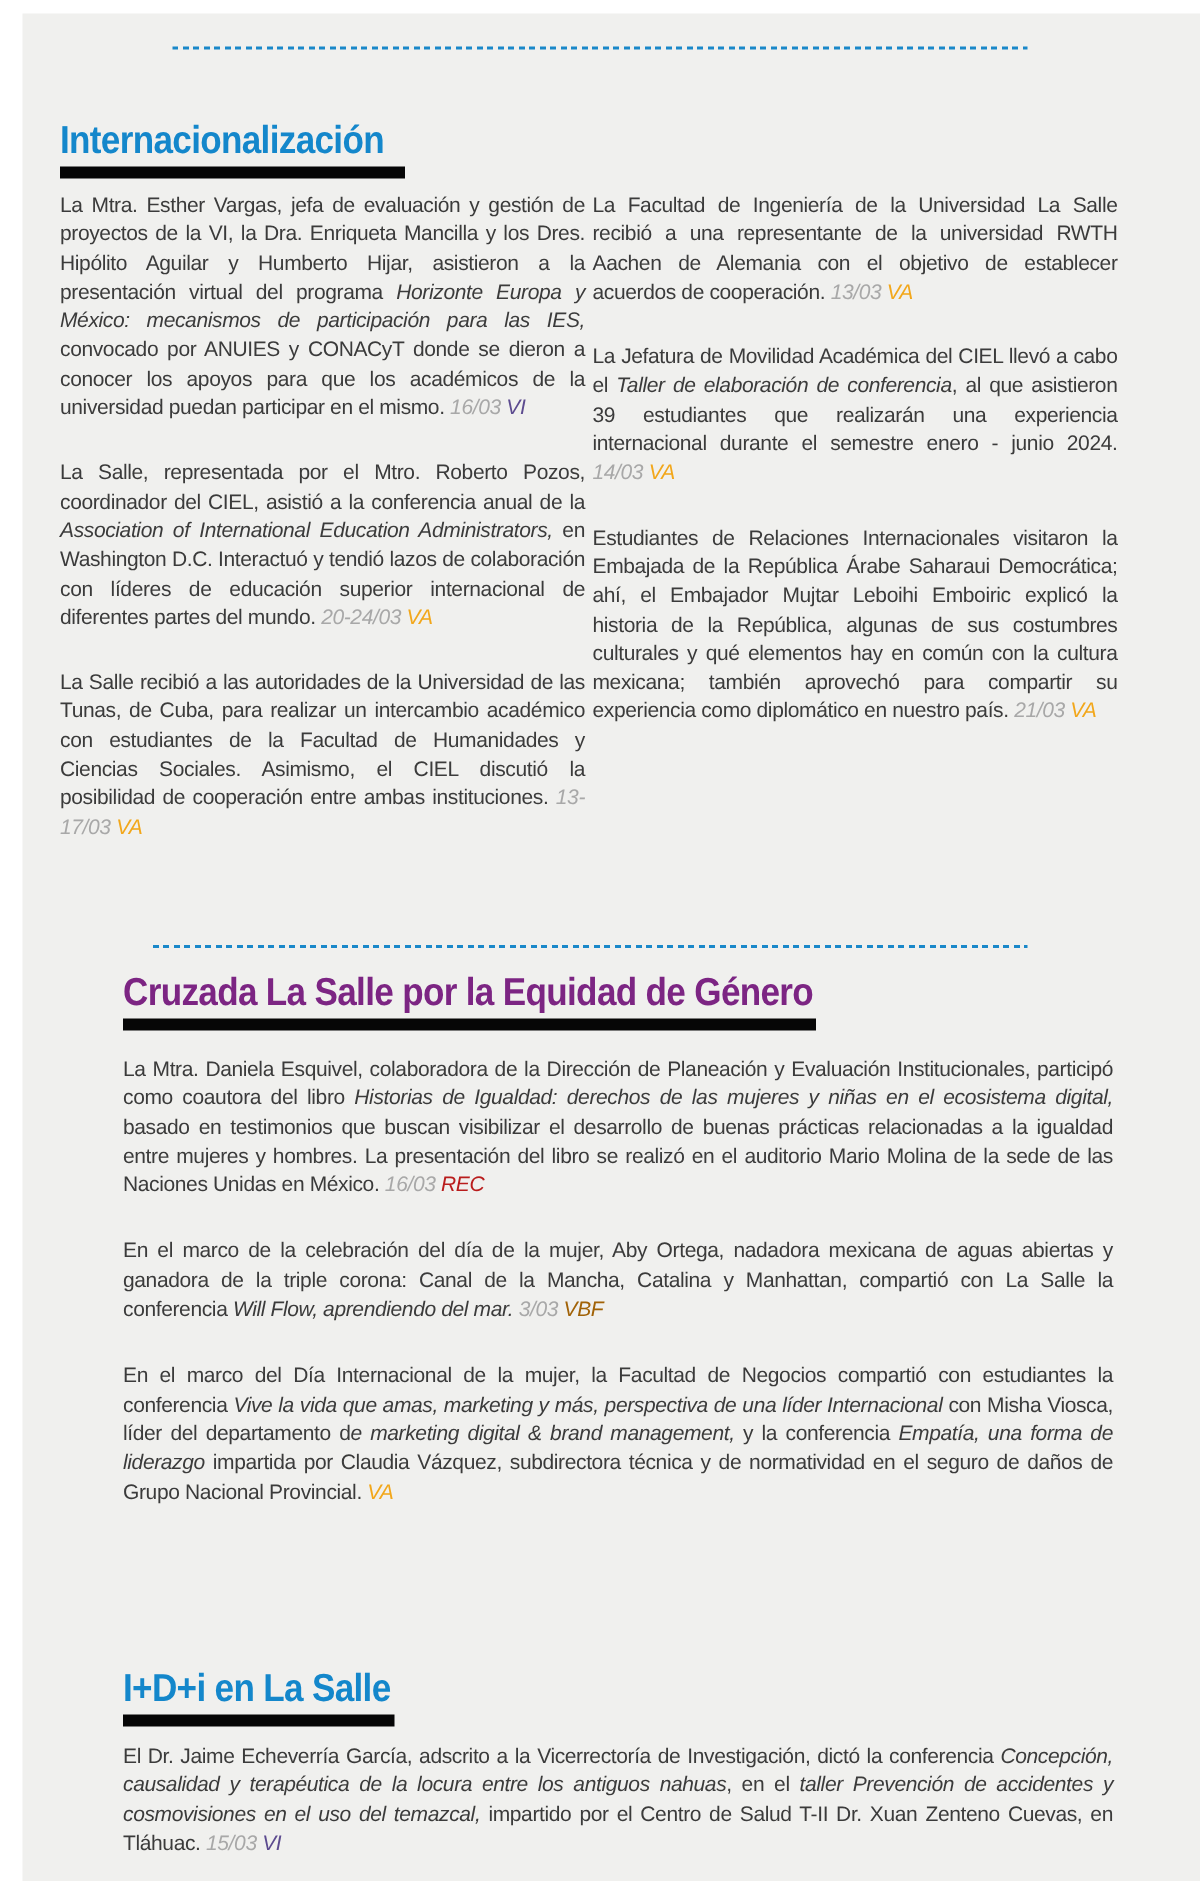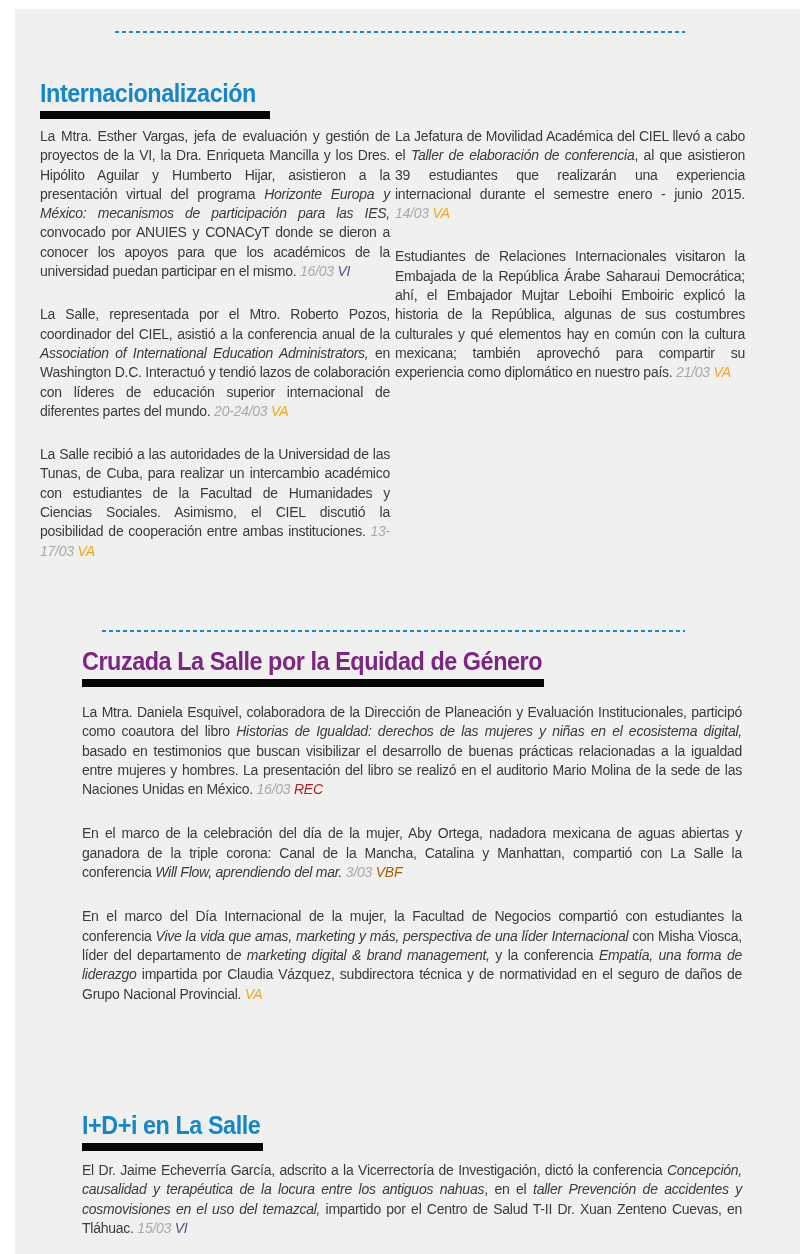--- a/index.html
+++ b/index.html
@@ -71,21 +71,22 @@
 <div class="section" id="section-intl">
   <h2 class="sec-title title-blue">Internacionalización</h2>
   <div class="title-bar" id="bar-intl"></div>
   <div class="cols">
     <div class="col">
       <p class="para"><span class="seg-n">La Mtra. Esther Vargas, jefa de evaluación y gestión de proyectos de la VI, la Dra. Enriqueta Mancilla y los Dres. Hipólito Aguilar y Humberto Hijar, asistieron a la presentación virtual del programa </span><span class="seg-i">Horizonte Europa y México: mecanismos de participación para las IES,</span><span class="seg-n"> convocado por ANUIES y CONACyT donde se dieron a conocer los apoyos para que los académicos de la universidad puedan participar en el mismo. </span><span class="seg-date">16/03 </span><span class="seg-vi">VI</span></p>
       <p class="para"><span class="seg-n">La Salle, representada por el Mtro. Roberto Pozos, coordinador del CIEL, asistió a la conferencia anual de la </span><span class="seg-i">Association of International Education Administrators,</span><span class="seg-n"> en Washington D.C. Interactuó y tendió lazos de colaboración con líderes de educación superior internacional de diferentes partes del mundo. </span><span class="seg-date">20-24/03 </span><span class="seg-va">VA</span></p>
       <p class="para"><span class="seg-n">La Salle recibió a las autoridades de la Universidad de las Tunas, de Cuba, para realizar un intercambio académico con estudiantes de la Facultad de Humanidades y Ciencias Sociales. Asimismo, el CIEL discutió la posibilidad de cooperación entre ambas instituciones. </span><span class="seg-date">13-17/03 </span><span class="seg-va">VA</span></p>
     </div>
     <div class="col">
-      <p class="para"><span class="seg-n">La Jefatura de Movilidad Académica del CIEL llevó a cabo el </span><span class="seg-i">Taller de elaboración de conferencia</span><span class="seg-n">, al que asistieron 39 estudiantes que realizarán una experiencia internacional durante el semestre enero - junio 2015. </span><span class="seg-date">14/03 </span><span class="seg-va">VA</span></p>
+      <p class="para"><span class="seg-n">La Facultad de Ingeniería de la Universidad La Salle recibió a una representante de la universidad RWTH Aachen de Alemania con el objetivo de establecer acuerdos de cooperación. </span><span class="seg-date">13/03 </span><span class="seg-va">VA</span></p>
+      <p class="para"><span class="seg-n">La Jefatura de Movilidad Académica del CIEL llevó a cabo el </span><span class="seg-i">Taller de elaboración de conferencia</span><span class="seg-n">, al que asistieron 39 estudiantes que realizarán una experiencia internacional durante el semestre enero - junio 2024. </span><span class="seg-date">14/03 </span><span class="seg-va">VA</span></p>
       <p class="para"><span class="seg-n">Estudiantes de Relaciones Internacionales visitaron la Embajada de la República Árabe Saharaui Democrática; ahí, el Embajador Mujtar Leboihi Emboiric explicó la historia de la República, algunas de sus costumbres culturales y qué elementos hay en común con la cultura mexicana; también aprovechó para compartir su experiencia como diplomático en nuestro país. </span><span class="seg-date">21/03 </span><span class="seg-va">VA</span></p>
     </div>
   </div>
 </div>
 
 <div class="section" id="section-cruzada">
   <h2 class="sec-title title-purple">Cruzada La Salle por la Equidad de Género</h2>
   <div class="title-bar" id="bar-cruzada"></div>
   <div class="paras">
     <p class="para"><span class="seg-n">La Mtra. Daniela Esquivel, colaboradora de la Dirección de Planeación y Evaluación Institucionales, participó como coautora del libro </span><span class="seg-i">Historias de Igualdad: derechos de las mujeres y niñas en el ecosistema digital,</span><span class="seg-n"> basado en testimonios que buscan visibilizar el desarrollo de buenas prácticas relacionadas a la igualdad entre mujeres y hombres. La presentación del libro se realizó en el auditorio Mario Molina de la sede de las Naciones Unidas en México. </span><span class="seg-date">16/03 </span><span class="seg-rec">REC</span></p>

